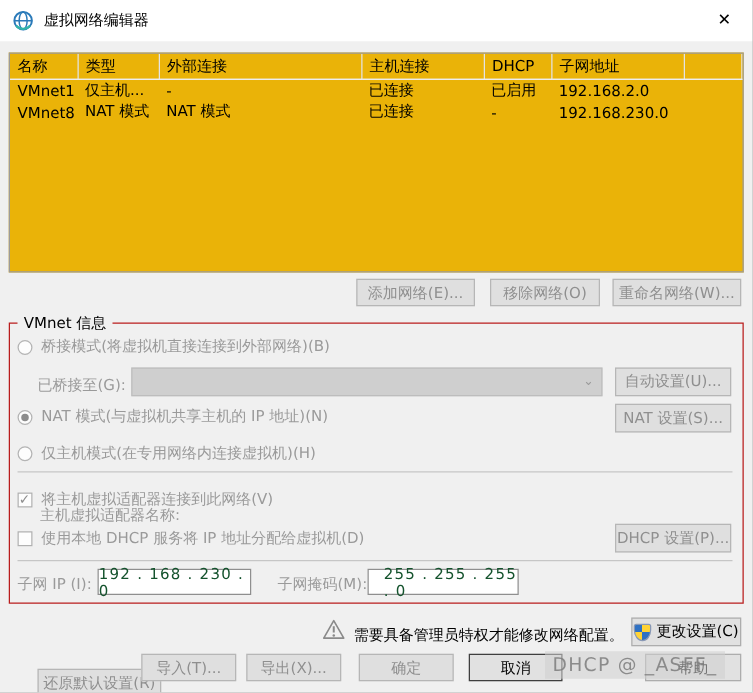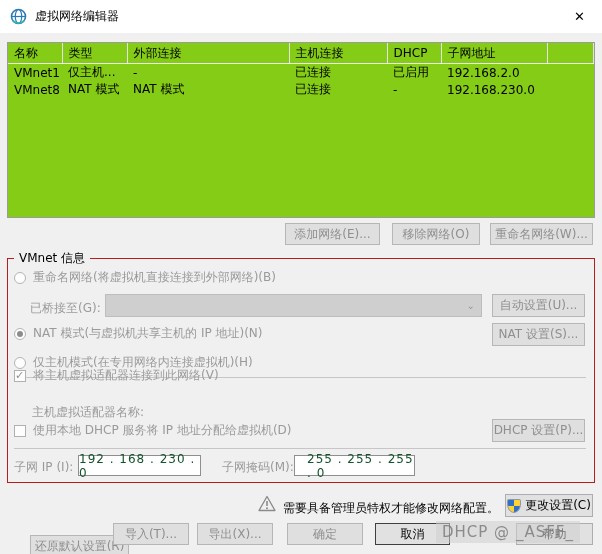--- a/index.html
+++ b/index.html
@@ -7,21 +7,21 @@
     position:relative;width:602px;height:554px;background:#f0f0f0;
     font-family:"DejaVu Sans","Liberation Sans",sans-serif;font-size:12px;color:#000;
     overflow:hidden;box-shadow:0 0 0 1px #b8b8b8;
   }
   
   .titlebar{position:absolute;left:0;top:0;width:602px;height:33px;background:#fff;display:flex;align-items:center;}
   .titlebar .app-icon{margin-left:10px;width:17px;height:17px;flex:0 0 auto;}
   .titlebar .title{margin-left:8px;font-size:12px;color:#000;}
   .close-btn{position:absolute;right:0;top:0;width:45px;height:32px;display:flex;align-items:center;justify-content:center;font-size:13px;color:#000;cursor:default;}
   
-  .net-table{position:absolute;left:7px;top:42px;width:588px;height:176px;background:#84cc16;border:1px solid #9b9b9b;box-sizing:border-box;overflow:hidden;}
+  .net-table{position:absolute;left:7px;top:42px;width:588px;height:176px;background:#eab308;border:1px solid #9b9b9b;box-sizing:border-box;overflow:hidden;}
   table{border-collapse:collapse;width:100%;table-layout:fixed;font-size:12px;}
   th{font-weight:normal;text-align:left;height:20px;padding:0 0 0 6px;border-right:1px solid #e3e3e3;border-bottom:1px solid #ededed;white-space:nowrap;overflow:hidden;}
   td{height:17px;padding:0 0 0 6px;white-space:nowrap;overflow:hidden;}
   
   .btn{position:absolute;display:flex;align-items:center;justify-content:center;box-sizing:border-box;
        background:#dfdfdf;border:1px solid #b6b6b6;color:#8f8f8f;font-size:12px;white-space:nowrap;}
   .btn.enabled{background:#e1e1e1;border-color:#adadad;color:#000;}
   .btn.default{border-color:#3f3f3f;}
   
   .groupbox{position:absolute;left:7px;top:258px;width:586px;height:223px;border:1px solid #b91c1c;box-sizing:content-box;}
@@ -111,21 +111,21 @@
 
   <div class="btn" style="left:285px;top:223px;width:95px;height:22px;">添加网络(E)...</div>
   <div class="btn" style="left:392px;top:223px;width:88px;height:22px;">移除网络(O)</div>
   <div class="btn" style="left:490px;top:223px;width:103px;height:22px;">重命名网络(W)...</div>
 
   <div class="groupbox">
     <span class="groupbox-label">VMnet 信息</span>
 
     <div class="g-row" style="left:6px;top:10px;">
       <span class="radio"></span>
-      <span>重命名网络(将虚拟机直接连接到外部网络)(B)</span>
+      <span>桥接模式(将虚拟机直接连接到外部网络)(B)</span>
     </div>
 
     <span class="g-label" style="left:22px;top:41px;">已桥接至(G):</span>
     <div class="combo" style="left:97px;top:35px;width:377px;height:23px;">
       <span class="chevron">⌄</span>
     </div>
     <div class="btn" style="left:484px;top:35px;width:93px;height:23px;">自动设置(U)...</div>
 
     <div class="g-row" style="left:6px;top:66px;">
       <span class="radio checked"></span>
@@ -133,21 +133,21 @@
     </div>
     <div class="btn" style="left:484px;top:64px;width:93px;height:23px;">NAT 设置(S)...</div>
 
     <div class="g-row" style="left:6px;top:95px;">
       <span class="radio"></span>
       <span>仅主机模式(在专用网络内连接虚拟机)(H)</span>
     </div>
 
     <div class="divider" style="left:6px;top:118px;width:572px;"></div>
 
-    <div class="g-row" style="left:6px;top:108px;">
+    <div class="g-row" style="left:6px;top:132px;">
       <span class="checkbox checked"></span>
       <span>将主机虚拟适配器连接到此网络(V)</span>
     </div>
 
     <span class="g-label" style="left:24px;top:145px;">主机虚拟适配器名称:</span>
 
     <div class="g-row" style="left:6px;top:163px;">
       <span class="checkbox"></span>
       <span>使用本地 DHCP 服务将 IP 地址分配给虚拟机(D)</span>
     </div>

